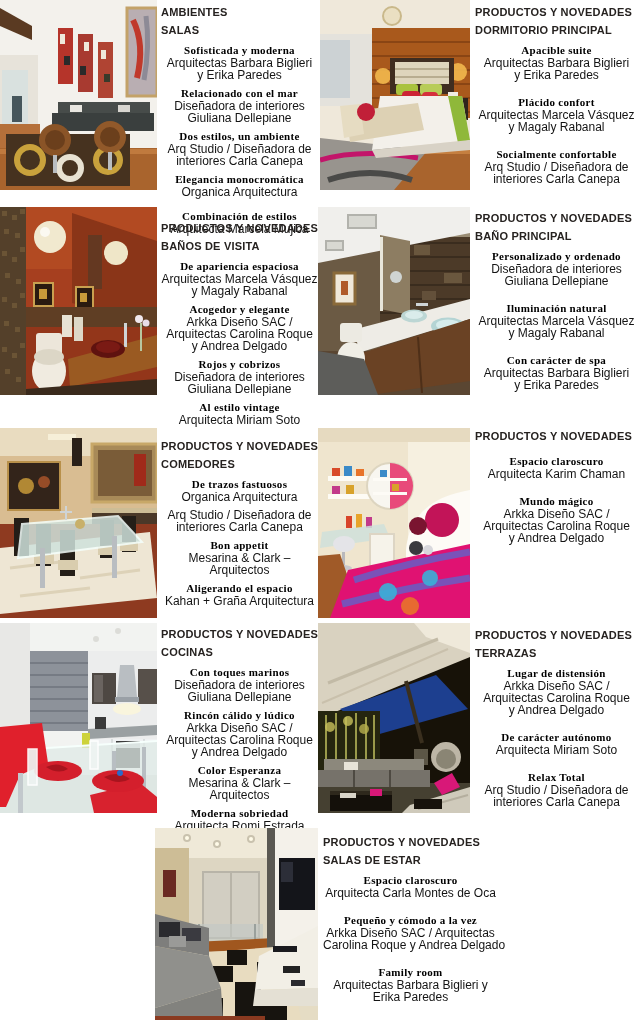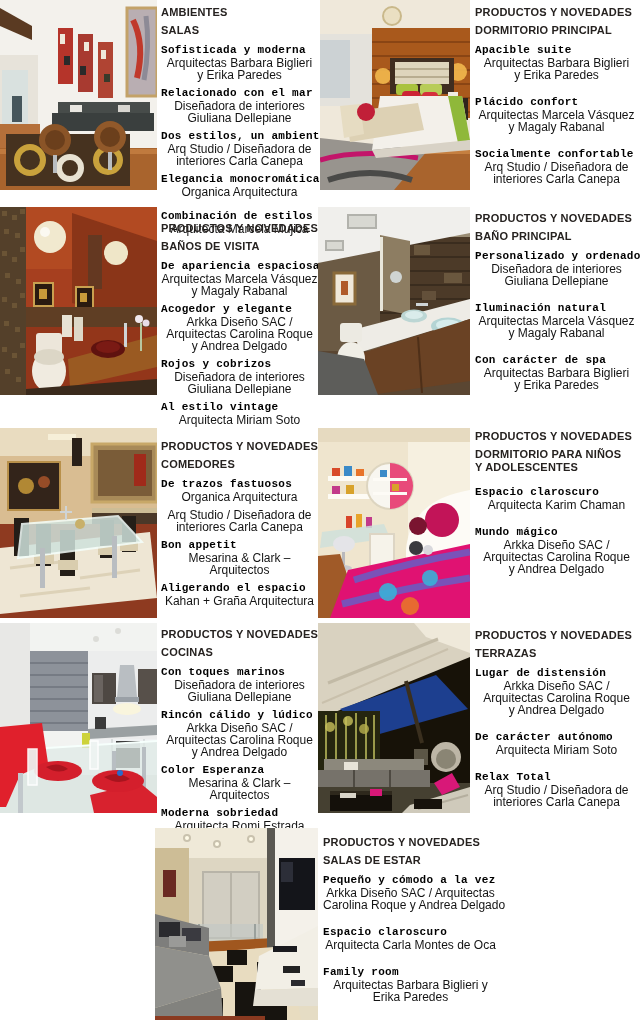--- a/index.html
+++ b/index.html
@@ -11,22 +11,22 @@
   .photo svg { display:block; width:100%; height:100%; }
   .text { position:absolute; }
   .kicker { font-family:"Liberation Sans", sans-serif; font-weight:bold;
             font-size:11px; line-height:13px; letter-spacing:.2px; color:#262220;
             margin-bottom:5px; white-space:pre; }
   .category { font-family:"Liberation Sans", sans-serif; font-weight:bold;
             font-size:11px; line-height:13px; letter-spacing:.2px; color:#262220;
             margin-bottom:7px; white-space:pre; }
   .entry { margin-bottom:6px; }
   .spread .entry { margin-bottom:15px; }
-  .etitle { font-family:Liberation Mono, monospace; font-weight:bold; font-size:11px;
-            line-height:13px; letter-spacing:.3px; color:#000; white-space:pre; }
+  .etitle { font-family:Liberation Serif, serif; font-weight:bold; font-size:11px;
+            line-height:13px; letter-spacing:.3px; color:#000; white-space:pre;text-align:center; }
   .ecredit { font-family:"Liberation Sans", sans-serif; font-size:12px;
             line-height:12px; color:#141414; white-space:pre;text-align:center; }
   .gap-top { margin-top:12px; }
 </style>
 </head>
 <body>
 
 <div class="page">
 
   <div class="photo" style="left:0;top:0;width:157px;height:190px">
@@ -390,22 +390,20 @@
       <path d="M24,176 Q86,160 152,150" stroke="#7a52b8" stroke-width="7" fill="none"></path>
       <circle cx="70" cy="164" r="9" fill="#3ab0d8" opacity=".9"></circle>
       <circle cx="112" cy="150" r="8" fill="#3ab0d8" opacity=".9"></circle>
       <circle cx="92" cy="178" r="9" fill="#e8742a" opacity=".9"></circle>
       <circle cx="98" cy="120" r="7" fill="#3a3a3e"></circle>
       <circle cx="110" cy="122" r="5" fill="#d8d8dc"></circle>
     </svg>
   </div>
   <div class="text spread" style="left:475px;top:430px;width:163px">
     <div class="kicker">PRODUCTOS Y NOVEDADES</div>
-    <div class="category">DORMITORIO PARA NIÑOS
-Y ADOLESCENTES</div>
     <div class="entry gap-top">
       <div class="etitle">Espacio claroscuro</div>
       <div class="ecredit">Arquitecta Karim Chaman</div>
     </div>
     <div class="entry">
       <div class="etitle">Mundo mágico</div>
       <div class="ecredit">Arkka Diseño SAC /
 Arquitectas Carolina Roque
 y Andrea Delgado</div>
     </div>
@@ -597,28 +595,28 @@
       <rect x="4" y="94" width="21" height="15" fill="#2a2a2e"></rect>
       <rect x="27" y="100" width="19" height="13" fill="#3a3a40"></rect>
       <rect x="14" y="108" width="17" height="11" fill="#9a9a98"></rect>
       <rect x="0" y="188" width="110" height="4" fill="#8a3a20"></rect>
     </svg>
   </div>
   <div class="text spread" style="left:323px;top:836px;width:175px">
     <div class="kicker">PRODUCTOS Y NOVEDADES</div>
     <div class="category">SALAS DE ESTAR</div>
     <div class="entry">
+      <div class="etitle">Espacio claroscuro</div>
+      <div class="ecredit">Arquitecta Carla Montes de Oca</div>
+    </div>
+    <div class="entry">
       <div class="etitle">Pequeño y cómodo a la vez</div>
       <div class="ecredit">Arkka Diseño SAC / Arquitectas
 Carolina Roque y Andrea Delgado</div>
     </div>
     <div class="entry">
-      <div class="etitle">Espacio claroscuro</div>
-      <div class="ecredit">Arquitecta Carla Montes de Oca</div>
-    </div>
-    <div class="entry">
       <div class="etitle">Family room</div>
       <div class="ecredit">Arquitectas Barbara Biglieri y
 Erika Paredes</div>
     </div>
   </div>
 
 </div>
 
 </body></html>

